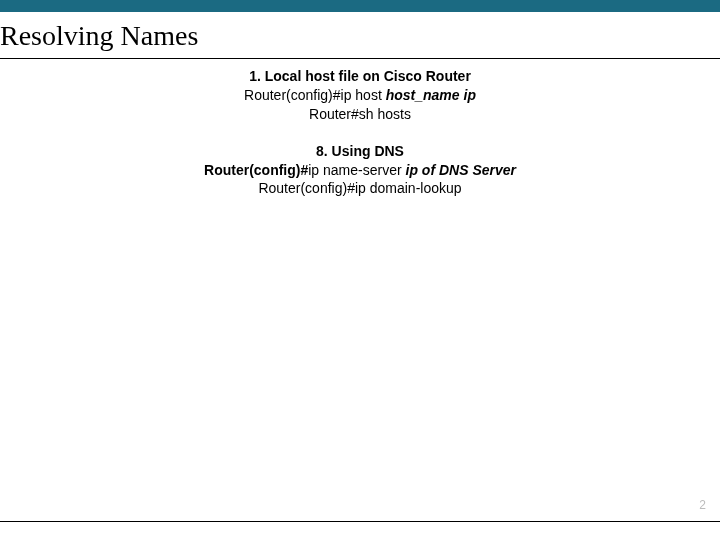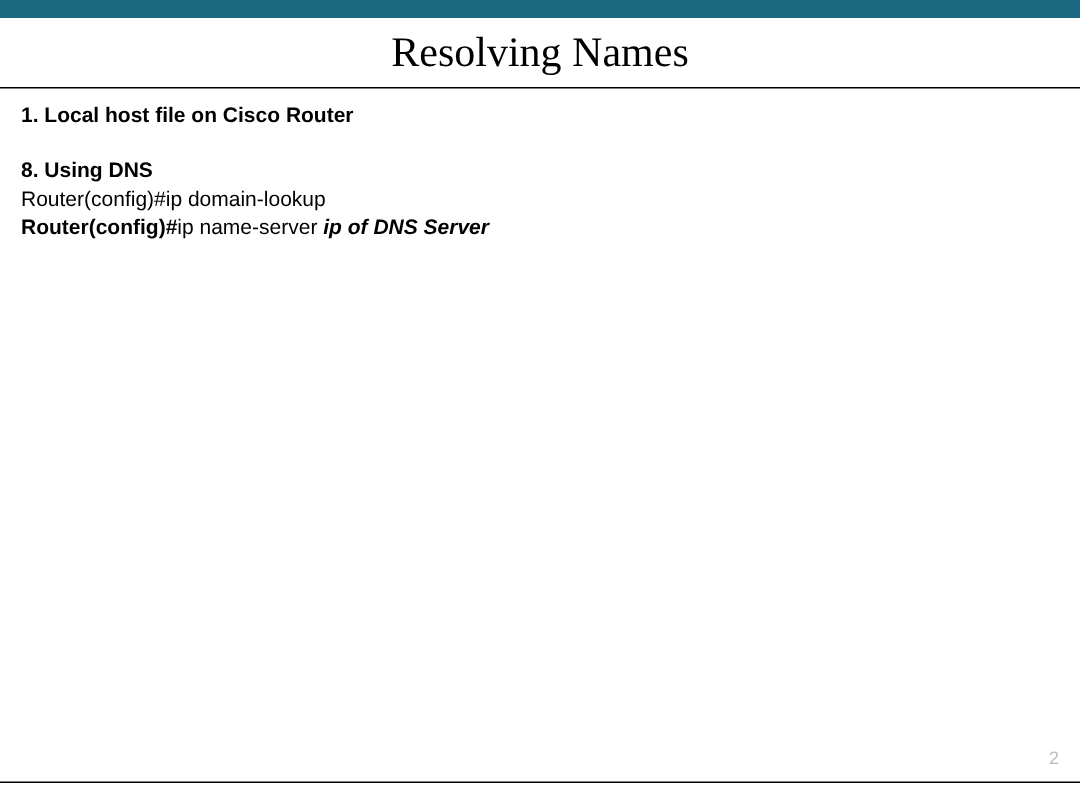--- a/index.html
+++ b/index.html
@@ -14,34 +14,35 @@
   }
   .topbar {
     background: #1b6a82;
     height: 12px;
     width: 100%;
   }
   .title {
     font-family: "Times New Roman", Times, serif;
     font-size: 28px;
     font-weight: 400;
-    text-align: center;
+    text-align: left;
     margin: 8px 0 6px 0;
     color: #000;
   }
   .rule {
     border: none;
     border-top: 1px solid #000;
     margin: 0;
   }
   .content {
     padding: 8px 14px 0 14px;
     font-size: 14px;
     line-height: 1.35;
     color: #000;
+    text-align: center;
   }
   .heading {
     font-weight: bold;
   }
   .line { white-space: pre-wrap; }
   .b { font-weight: bold; }
   .bi { font-weight: bold; font-style: italic; }
   .gap { height: 18px; }
   .pagenum {
     position: absolute;
@@ -63,23 +64,25 @@
 
 <div class="topbar"></div>
 
 <div class="title">Resolving Names</div>
 
 <hr class="rule">
 
 <div class="content">
 
   <div class="heading">1. Local host file on Cisco Router</div>
+  <div class="line"><span>Router(config)#ip host </span><span class="bi">host_name ip</span></div>
+  <div class="line">Router#sh hosts</div>
 
   <div class="gap"></div>
 
   <div class="heading">8. Using DNS</div>
+  <div class="line"><span class="b">Router(config)#</span><span>ip name-server </span><span class="bi">ip of DNS Server</span></div>
   <div class="line">Router(config)#ip domain-lookup</div>
-  <div class="line"><span class="b">Router(config)#</span><span>ip name-server </span><span class="bi">ip of DNS Server</span></div>
 
 </div>
 
 <div class="pagenum">2</div>
 <div class="bottomline"></div>
 
 </body></html>

